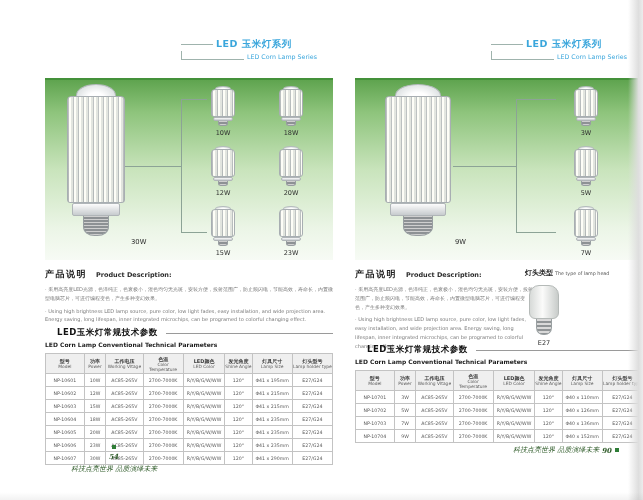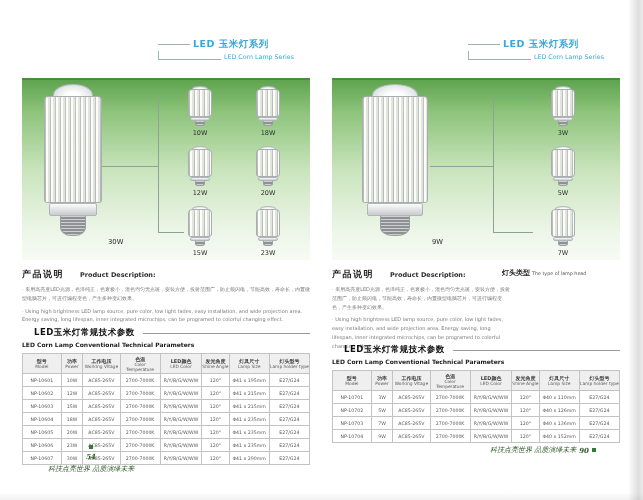--- a/index.html
+++ b/index.html
@@ -1,20 +1,20 @@
 <!DOCTYPE html>
 <html><head>
 <meta charset="utf-8">
 <style>
   html,body { margin:0; padding:0; background:#ffffff; }
   .sheet {
     position:relative; width:643px; height:500px; background:#ffffff;
     font-family:"DejaVu Sans","Liberation Sans",sans-serif; overflow:hidden;
   }
-  .page { position:absolute; top:0; width:288px; height:488px; }
+  .page { position:absolute; top:0; width:288px; height:488px;margin-left:23px; }
   .page-left  { left:22px; }
   .page-right { left:332px; }
 
   
   .hdr { position:absolute; top:38px; right:0; width:152px; }
   .hdr-row1 { display:flex; align-items:center; font-size:9.5px; font-weight:bold; color:#3aa6dc; letter-spacing:.5px; }
   .hline { width:32px; border-top:1px solid #9fb3ad; margin-right:3px; flex:none; }
   .hdr-row2 { display:flex; align-items:flex-end; font-size:6.3px; color:#3aa6dc; margin-top:2px; }
   .hcorner { width:62px; height:8px; border-left:1px solid #9fb3ad; border-bottom:1px solid #9fb3ad; margin-top:-8px; margin-right:3px; flex:none; }
 
@@ -39,21 +39,21 @@
     border:1px solid #989ea1; border-top:none; border-radius:0 0 45% 45%; box-sizing:border-box; }
   .lamp-big { width:58px; height:152px; }
   .lamp-big2 { width:66px; height:152px; }
   .lamp-sm { width:24px; height:40px; }
   .watt-main { position:absolute; font-size:6.8px; color:#2f2f2f; }
   .vcell { position:absolute; width:56px; display:flex; flex-direction:column; align-items:center; }
   .vlabel { font-size:6.5px; color:#2f2f2f; margin-top:3px; }
 
   
   .desc { position:absolute; left:0; top:268px; }
-  .desc-head { display:flex; align-items:baseline; gap:16px; }
+  .desc-head { display:flex; align-items:baseline; gap:9px; }
   .desc-cn { font-size:9px; font-weight:bold; color:#1d1d1d; letter-spacing:1.5px; }
   .desc-en { font-size:6.5px; font-weight:bold; color:#2c2c2c; }
   .desc-p  { margin:4px 0 0; font-size:5px; line-height:1.75; color:#7a7a7a; }
 
   
   .lamphead { position:absolute; left:170px; top:268px; width:102px; }
   .lh-title { display:flex; align-items:baseline; gap:2px; }
   .lh-cn { font-size:7px; font-weight:bold; color:#1d1d1d; }
   .lh-en { font-size:4.8px; color:#555; }
   .lh-imgs { display:flex; gap:14px; margin-top:7px; margin-left:2px; }
@@ -393,20 +393,25 @@
       <p class="desc-p">· 采用高亮度LED光源，色泽纯正，色衰极小，混色均匀无光斑，安装方便，投射范围广，防止频闪电，节能高效，寿命长，内置微型电脑芯片，可进行编程变色，产生多种变幻效果。</p>
       <p class="desc-p">· Using high brightness LED lamp source, pure color, low light fades, easy installation, and wide projection area. Energy saving, long lifespan, inner integrated microchips, can be programed to colorful changing effect.</p>
     </div>
 
     <div class="lamphead">
       <div class="lh-title">
         <span class="lh-cn">灯头类型</span>
         <span class="lh-en">The type of lamp head</span>
       </div>
       <div class="lh-imgs">
+        <div class="bulbbase">
+          <div class="bb-body"></div>
+          <div class="bb-screw"></div>
+          <span class="bb-label">E27</span>
+        </div>
       </div>
     </div>
 
     <div class="tech tech-right">
       <div class="tech-cn">
         <span>LED玉米灯常规技术参数</span>
         <span class="tech-rule"></span>
       </div>
       <div class="tech-en">LED Corn Lamp Conventional Technical Parameters</div>
       <table class="params">

